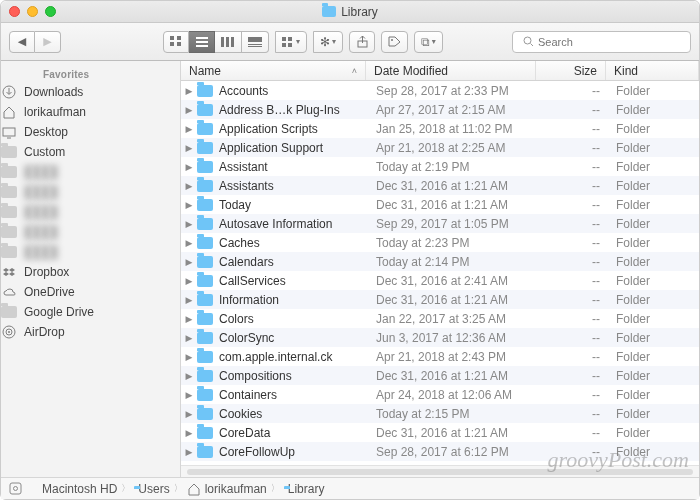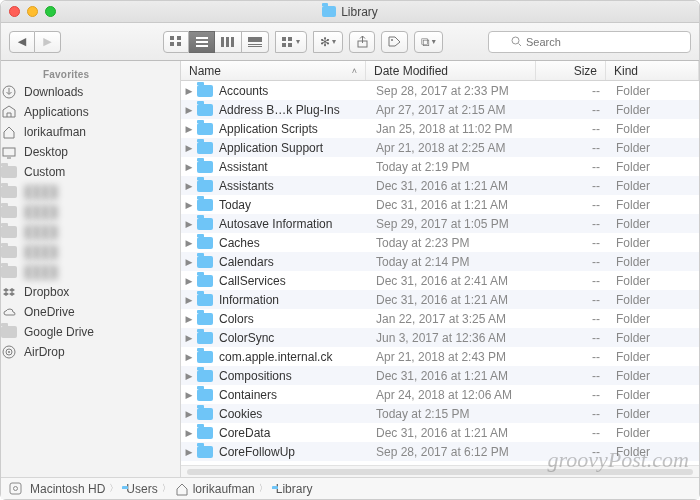--- a/index.html
+++ b/index.html
@@ -18,21 +18,21 @@
   
   .toolbar{height:38px;background:linear-gradient(#f7f7f7,#ececec);border-bottom:1px solid #bdbdbd;display:flex;align-items:center;padding:0 8px;gap:6px;}
   .btngrp{display:flex;}
   .tbtn{height:22px;min-width:26px;padding:0 6px;background:linear-gradient(#fff,#f1f1f1);border:1px solid #b8b8b8;display:flex;align-items:center;justify-content:center;color:#666;font-size:11px;}
   .btngrp .tbtn+.tbtn{border-left:none;}
   .btngrp .tbtn:first-child{border-radius:4px 0 0 4px;}
   .btngrp .tbtn:last-child{border-radius:0 4px 4px 0;}
   .tbtn.single{border-radius:4px;}
   .tbtn.sel{background:linear-gradient(#8a8a8a,#707070);color:#fff;border-color:#6a6a6a;}
   .spacer{flex:1;}
-  .search{display:flex;align-items:center;height:22px;flex:0 0 150px;background:#fff;border:1px solid #bfbfbf;border-radius:4px;padding:0 22px;color:#999;gap:4px;}
+  .search{display:flex;align-items:center;height:22px;flex:0 0 150px;background:#fff;border:1px solid #bfbfbf;border-radius:4px;padding:0 10px;color:#999;gap:4px;}
   .search input{border:none;outline:none;font-size:11px;flex:1;background:transparent;color:#333;}
   
   .body{flex:1;display:flex;overflow:hidden;}
   .sidebar{width:180px;background:#f3f3f3;border-right:1px solid #d6d6d6;overflow:hidden;padding-top:4px;}
   .sb-head{color:#8f8f8f;font-size:10px;font-weight:600;padding:4px 10px 2px;letter-spacing:0.2px;margin-left:32px;}
   .sb-item{display:flex;align-items:center;gap:7px;padding:3px 0;color:#404040;}
   .sb-item span.ic{width:16px;height:14px;display:flex;align-items:center;justify-content:center;color:#7f7f7f;}
   .sb-item.blur{color:transparent;text-shadow:0 0 6px #bbb;}
   .folder-grey{width:16px;height:12px;background:#cfcfcf;border-radius:2px;position:relative;}
   .folder-grey::before{content:"";position:absolute;top:-3px;left:0;width:7px;height:3px;background:#cfcfcf;border-radius:1px 1px 0 0;}
@@ -169,29 +169,20 @@
               <svg width="14" height="14">
                 <circle cx="7" cy="7" r="6" fill="none" stroke="#7f7f7f"></circle>
                 <path d="M7 3 L7 9 M4.5 7 L7 9.5 L9.5 7" fill="none" stroke="#7f7f7f"></path>
               </svg>
             </span>
             <span>Downloads</span>
           </div>
           <div class="sb-item">
             <span class="ic">
               <svg width="14" height="14">
-                <path d="M7 1 L1 5 L1 12 L13 12 L13 5 Z" fill="none" stroke="#7f7f7f"></path>
-                <path d="M5 12 L5 8 L9 8 L9 12" fill="none" stroke="#7f7f7f"></path>
-              </svg>
-            </span>
-            <span>Applications</span>
-          </div>
-          <div class="sb-item">
-            <span class="ic">
-              <svg width="14" height="14">
                 <path d="M2 7 L7 2 L12 7 L12 13 L2 13 Z" fill="none" stroke="#7f7f7f"></path>
               </svg>
             </span>
             <span>lorikaufman</span>
           </div>
           <div class="sb-item">
             <span class="ic">
               <svg width="14" height="13">
                 <rect x="1" y="2" width="12" height="8" fill="none" stroke="#7f7f7f"></rect>
                 <line x1="5" y1="12" x2="9" y2="12" stroke="#7f7f7f"></line>
@@ -442,21 +433,21 @@
             <span class="kd">Folder</span>
           </div>
         </div>
       <div class="hscroll">
           <div class="thumb"></div>
         </div>
     </div>
   </div>
 
   <div class="pathbar" id="pathbar">
-      <span style="display: flex; align-items: center; gap: 8px;">
+      <span style="display: flex; align-items: center; gap: 20px;">
         <span>
           <svg width="13" height="13">
             <rect x="1" y="1" width="11" height="11" rx="2" fill="none" stroke="#8a8a8a"></rect>
             <circle cx="6.5" cy="6.5" r="2" fill="none" stroke="#8a8a8a"></circle>
           </svg>
         </span>
         <span>Macintosh HD</span>
       </span>
       <span class="sep">〉</span>
       <span style="display: flex; align-items: center; gap: 4px;">

